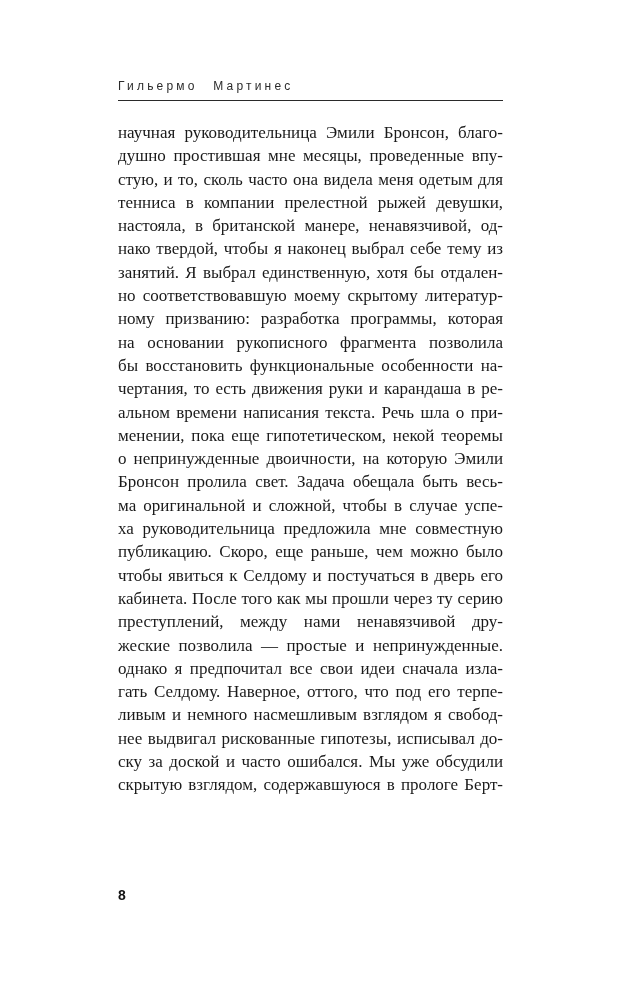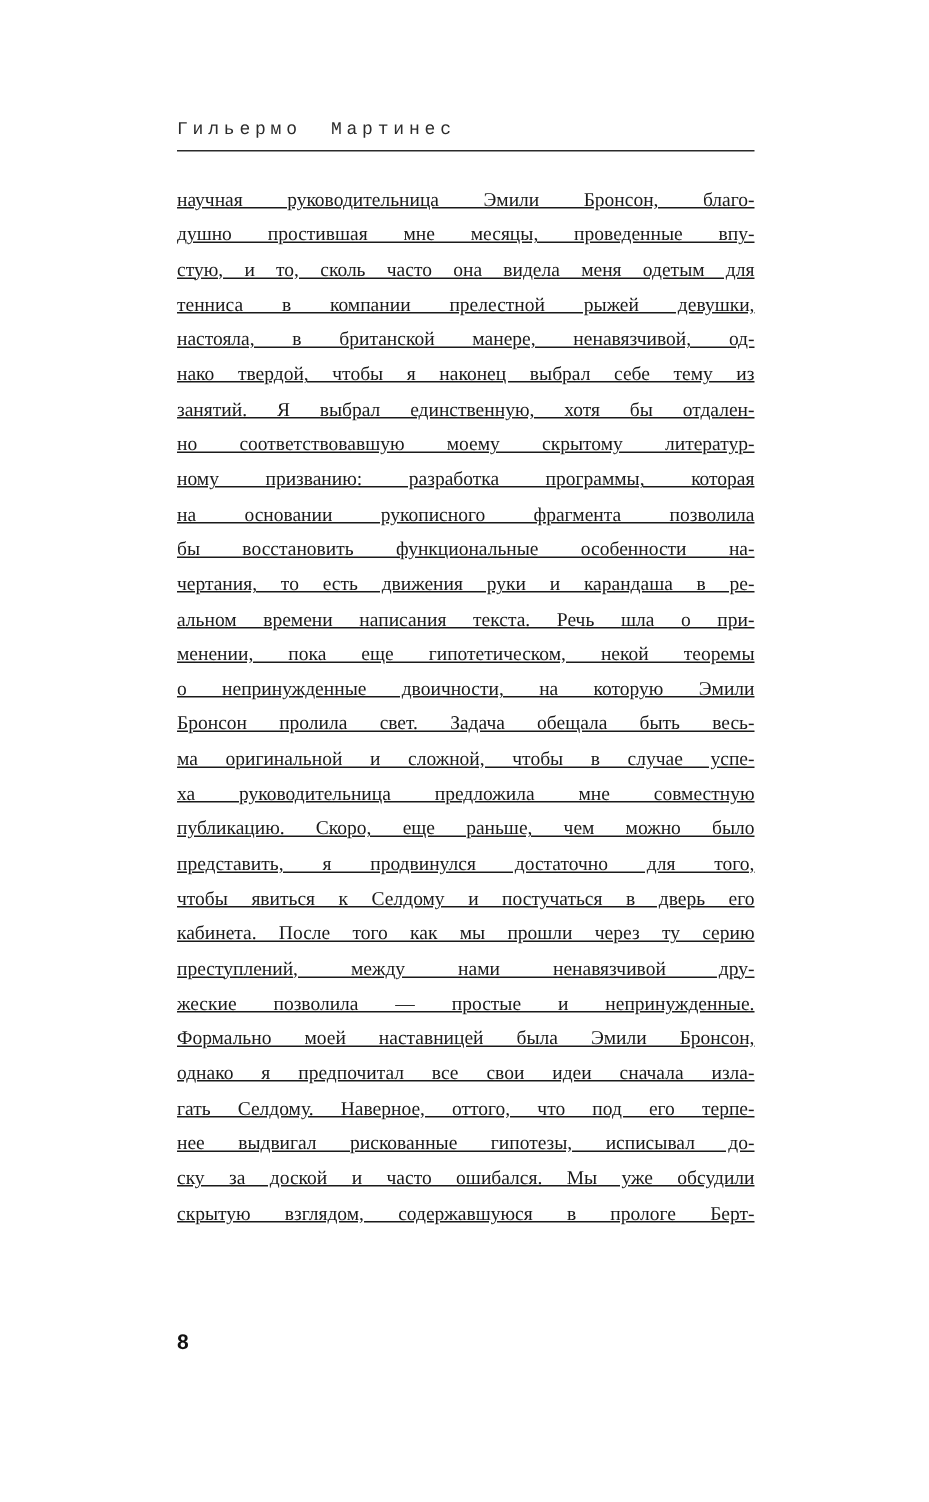--- a/index.html
+++ b/index.html
@@ -15,47 +15,46 @@
     overflow: hidden;
     font-family: "Liberation Serif", serif;
   }
   .page-header {
     position: absolute;
     left: 118px;
     top: 79px;
     width: 385px;
   }
   .author-name {
-    font-family: Liberation Mono, monospace;
+    font-family: Liberation Sans, sans-serif;
     font-size: 12px;
     letter-spacing: 3.2px;
     word-spacing: 9px;
     color: #2b2b2b;
   }
   .header-rule {
     margin-top: 7px;
     border: none;
     border-top: 1.2px solid #2a2a2a;
     width: 100%;
   }
   .body-text {
     position: absolute;
     left: 118px;
     top: 121px;
     width: 385px;
     color: var(--text-color, #1a1a1a);
   }
   .line {
-    font-size: 13px;
+    font-size: 17px;
     line-height: 23.3px;
     text-align: justify;
     text-align-last: justify;
     white-space: normal;
     color: var(--text-color, #1a1a1a);
-    text-decoration: underline;
   }
   .page-footer {
     position: absolute;
     left: 118px;
     top: 886px;
   }
   .page-number {
     font-family: "Liberation Sans", sans-serif;
     font-weight: bold;
     font-size: 14px;
@@ -85,28 +84,27 @@
       <div class="line">на основании рукописного фрагмента позволила</div>
       <div class="line">бы восстановить функциональные особенности на-</div>
       <div class="line">чертания, то есть движения руки и карандаша в ре-</div>
       <div class="line">альном времени написания текста. Речь шла о при-</div>
       <div class="line">менении, пока еще гипотетическом, некой теоремы</div>
       <div class="line">о непринужденные двоичности, на которую Эмили</div>
       <div class="line">Бронсон пролила свет. Задача обещала быть весь-</div>
       <div class="line">ма оригинальной и сложной, чтобы в случае успе-</div>
       <div class="line">ха руководительница предложила мне совместную</div>
       <div class="line">публикацию. Скоро, еще раньше, чем можно было</div>
-      <div class="line">представить, я продвинулся достаточно для того,</div>
       <div class="line">чтобы явиться к Селдому и постучаться в дверь его</div>
       <div class="line">кабинета. После того как мы прошли через ту серию</div>
       <div class="line">преступлений, между нами ненавязчивой дру-</div>
       <div class="line">жеские позволила — простые и непринужденные.</div>
-      <div class="line">Формально моей наставницей была Эмили Бронсон,</div>
       <div class="line">однако я предпочитал все свои идеи сначала изла-</div>
       <div class="line">гать Селдому. Наверное, оттого, что под его терпе-</div>
+      <div class="line">ливым и немного насмешливым взглядом я свобод-</div>
       <div class="line">нее выдвигал рискованные гипотезы, исписывал до-</div>
       <div class="line">ску за доской и часто ошибался. Мы уже обсудили</div>
       <div class="line">скрытую взглядом, содержавшуюся в прологе Берт-</div>
     </div>
 
   <div class="page-footer">
     <span class="page-number">8</span>
   </div>
 
 </div>

